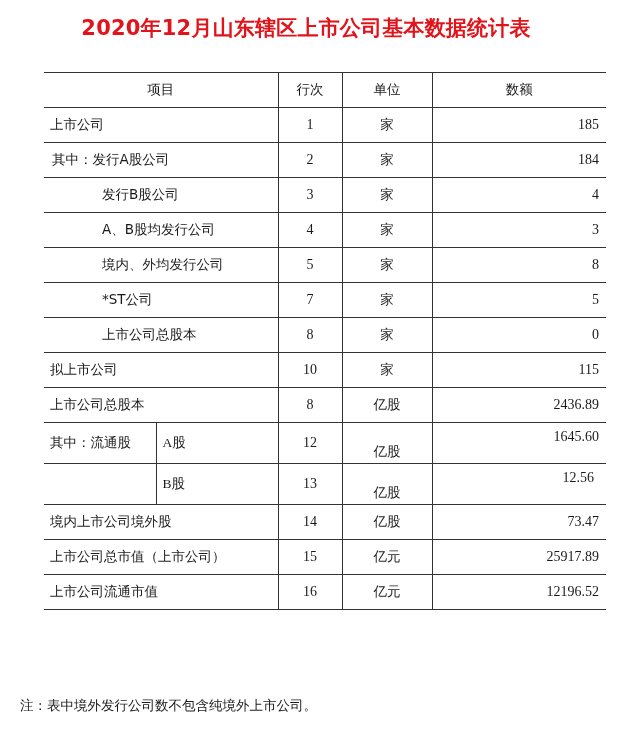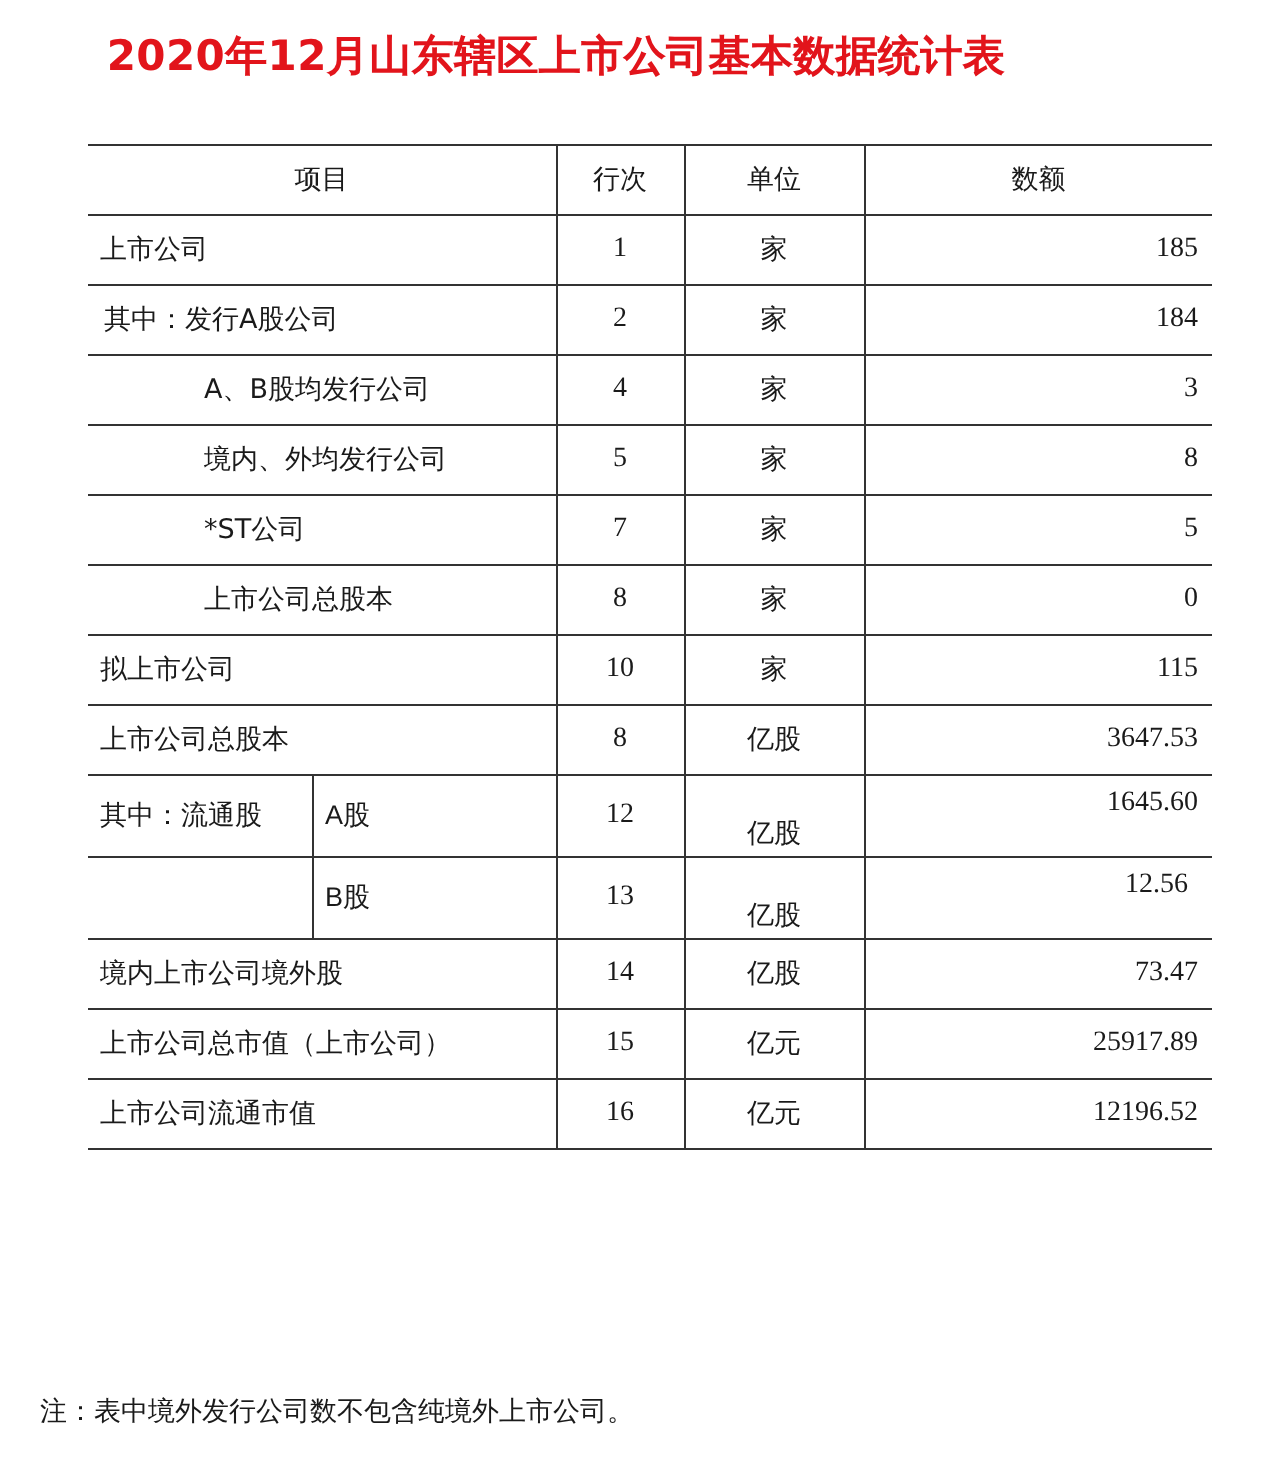--- a/index.html
+++ b/index.html
@@ -1,37 +1,37 @@
 <!DOCTYPE html>
 <html><head>
 <meta charset="utf-8">
 <style>
   html, body { margin: 0; padding: 0; background: #ffffff; }
   body { width: 640px; height: 741px; position: relative; overflow: hidden;
          font-family: "DejaVu Sans", "Liberation Sans", sans-serif; color: #1a1a1a; }
   .title { position: absolute; left: 0; top: 14px; width: 556px; text-align: center;
-           font-size: 21px; font-weight: bold; color: #e2141b; letter-spacing: 0.2px; }
+           font-size: 21px; font-weight: bold; color: #e2141b; letter-spacing: 0.2px; padding-left: 28px; }
   table.stats { position: absolute; left: 44px; top: 72px; width: 562px;
                 border-collapse: collapse; table-layout: fixed; font-size: 13.5px; }
   table.stats td, table.stats th { border-top: 1.5px solid #333; border-bottom: 1.5px solid #333;
         border-left: 1px solid #333; border-right: 1px solid #333; padding: 0; height: 34px;
         font-weight: normal; white-space: nowrap; }
   table.stats tr > :first-child { border-left: none; }
   table.stats tr > :last-child { border-right: none; }
   th { text-align: center; }
   .c-item { text-align: left; padding-left: 6px !important; margin-left: 44px; }
   .ind1 { padding-left: 8px !important; }
   .ind2 { padding-left: 58px !important; }
   .c-row { text-align: center; font-family: "Liberation Serif", serif; font-size: 14px; }
   .c-unit { text-align: center; }
   .c-unit.low { vertical-align: bottom; padding-bottom: 2px !important; }
   .c-val { text-align: right; padding-right: 7px !important; font-family: "Liberation Serif", serif; font-size: 14px; }
   .c-val.top { vertical-align: top; padding-top: 6px !important; }
   .c-val.pad { padding-right: 12px !important; }
-  .latin { font-family: Liberation Sans, sans-serif; }
+  .latin { font-family: Liberation Serif, serif; }
   .sub { text-align: left; padding-left: 6px !important; }
   .note { position: absolute; left: 20px; top: 697px; font-size: 13.5px; }
 </style>
 </head>
 <body>
 
 <div class="title">2020年12月山东辖区上市公司基本数据统计表</div>
 
 <table class="stats">
   <colgroup>
@@ -54,20 +54,26 @@
     <td class="c-unit">家</td>
     <td class="c-val">185</td>
   </tr>
   <tr>
     <td colspan="2" class="c-item ind1">其中：发行A股公司</td>
     <td class="c-row">2</td>
     <td class="c-unit">家</td>
     <td class="c-val">184</td>
   </tr>
   <tr>
+    <td colspan="2" class="c-item ind2">发行B股公司</td>
+    <td class="c-row">3</td>
+    <td class="c-unit">家</td>
+    <td class="c-val">4</td>
+  </tr>
+  <tr>
     <td colspan="2" class="c-item ind2">A、B股均发行公司</td>
     <td class="c-row">4</td>
     <td class="c-unit">家</td>
     <td class="c-val">3</td>
   </tr>
   <tr>
     <td colspan="2" class="c-item ind2">境内、外均发行公司</td>
     <td class="c-row">5</td>
     <td class="c-unit">家</td>
     <td class="c-val">8</td>
@@ -87,21 +93,21 @@
   <tr>
     <td colspan="2" class="c-item">拟上市公司</td>
     <td class="c-row">10</td>
     <td class="c-unit">家</td>
     <td class="c-val">115</td>
   </tr>
   <tr>
     <td colspan="2" class="c-item">上市公司总股本</td>
     <td class="c-row">8</td>
     <td class="c-unit">亿股</td>
-    <td class="c-val">3647.53</td>
+    <td class="c-val">2436.89</td>
   </tr>
   <tr>
     <td class="c-item">其中：流通股</td>
     <td class="sub latin">A股</td>
     <td class="c-row">12</td>
     <td class="c-unit low">亿股</td>
     <td class="c-val top">1645.60</td>
   </tr>
   <tr>
     <td class="c-item"></td>

